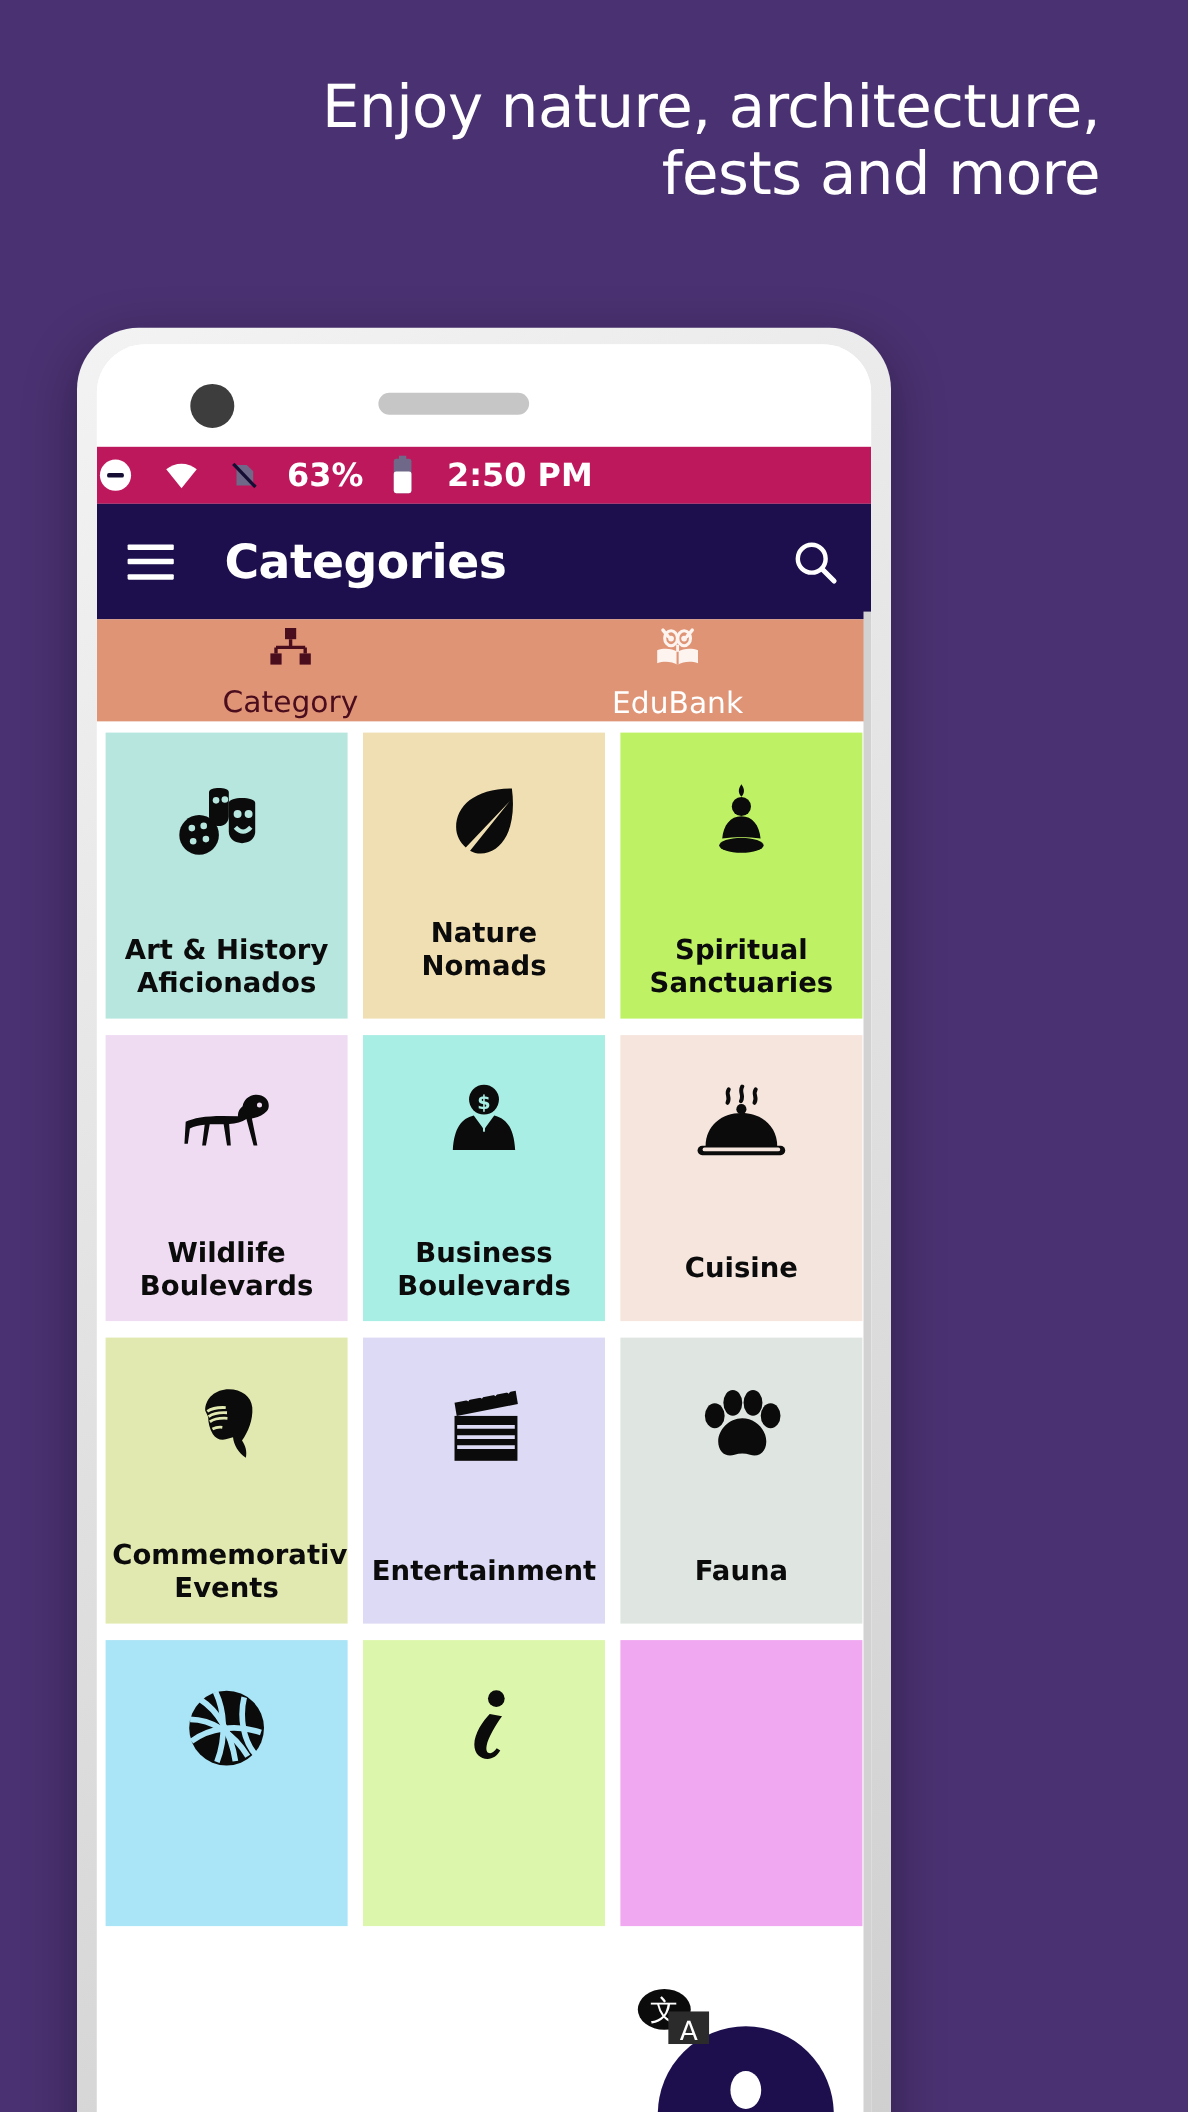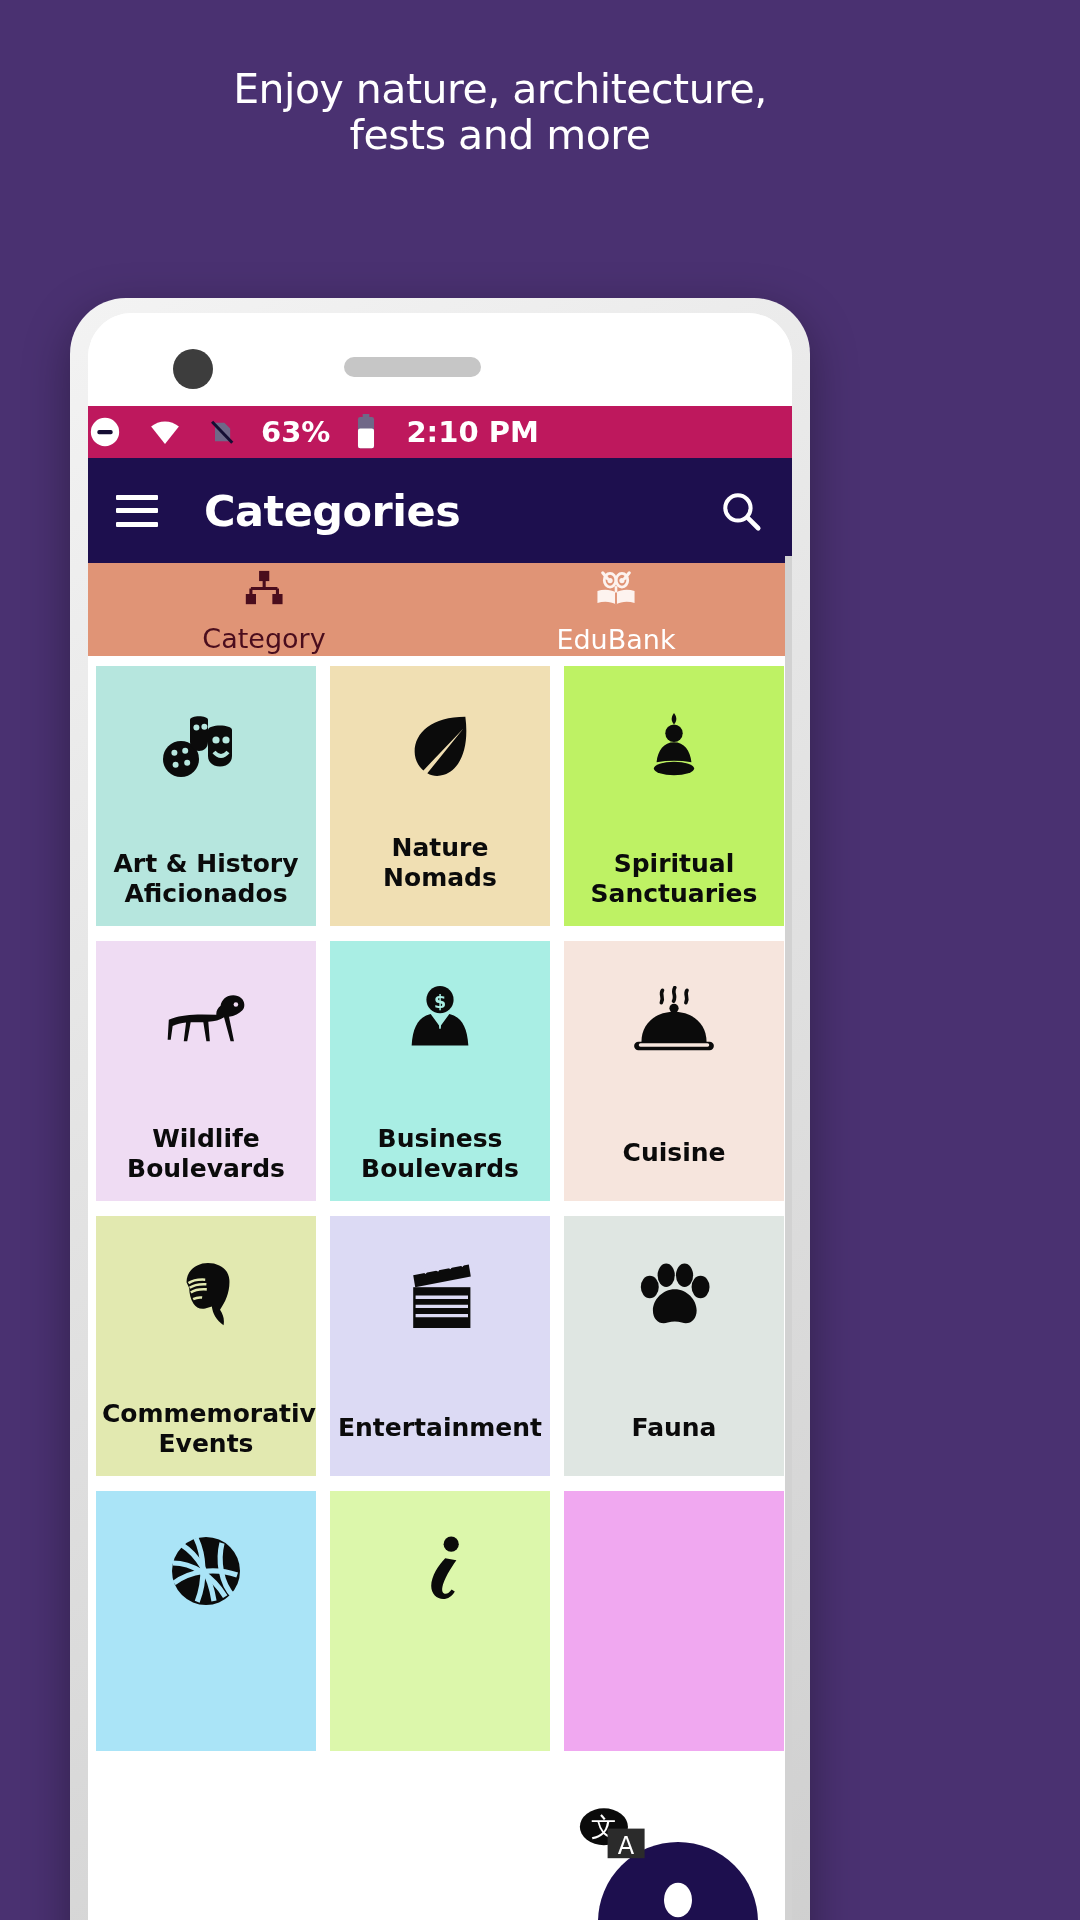--- a/index.html
+++ b/index.html
@@ -18,23 +18,23 @@
     background: #4a3171;
     overflow: hidden;
   }
 
   
   #headline {
     position: absolute;
     top: 66px;
     left: 0;
     width: 1000px;
-    text-align: center;
+    text-align: right;
     color: #ffffff;
-    font-size: 41px;
+    font-size: 54px;
     line-height: 1.13;
     font-weight: 400;
     letter-spacing: -0.5px;
     font-family: "DejaVu Sans", sans-serif;
   }
   #headline .l { display: block; }
 
   
   #phone {
     position: absolute;
@@ -283,21 +283,21 @@
           <svg class="sb-icon" width="28" height="34" viewBox="0 0 24 24">
             <path d="M6 4h8l5 5v11H6V4z" fill="#6f6888"></path>
             <path d="M3.5 3.2 L20.8 21.2" stroke="#150d33" stroke-width="2.6" fill="none"></path>
           </svg>
           <span id="battery-pct">63%</span>
           <svg class="sb-icon" width="22" height="36" viewBox="0 0 14 26">
             <rect x="4.6" y="0" width="4.8" height="2.6" fill="#6f6888"></rect>
             <rect x="1.2" y="2.2" width="11.6" height="22.6" rx="1.6" fill="#6f6888"></rect>
             <rect x="1.2" y="10.5" width="11.6" height="14.3" rx="1.6" fill="#ffffff"></rect>
           </svg>
-          <span id="clock">2:10 PM</span>
+          <span id="clock">2:50 PM</span>
         </div>
 
         <div id="appbar">
           <div id="menu-icon">
             <span></span>
               <span></span>
               <span></span>
           </div>
           <div id="appbar-title">Categories</div>
           <svg id="search-icon" viewBox="0 0 24 24">

